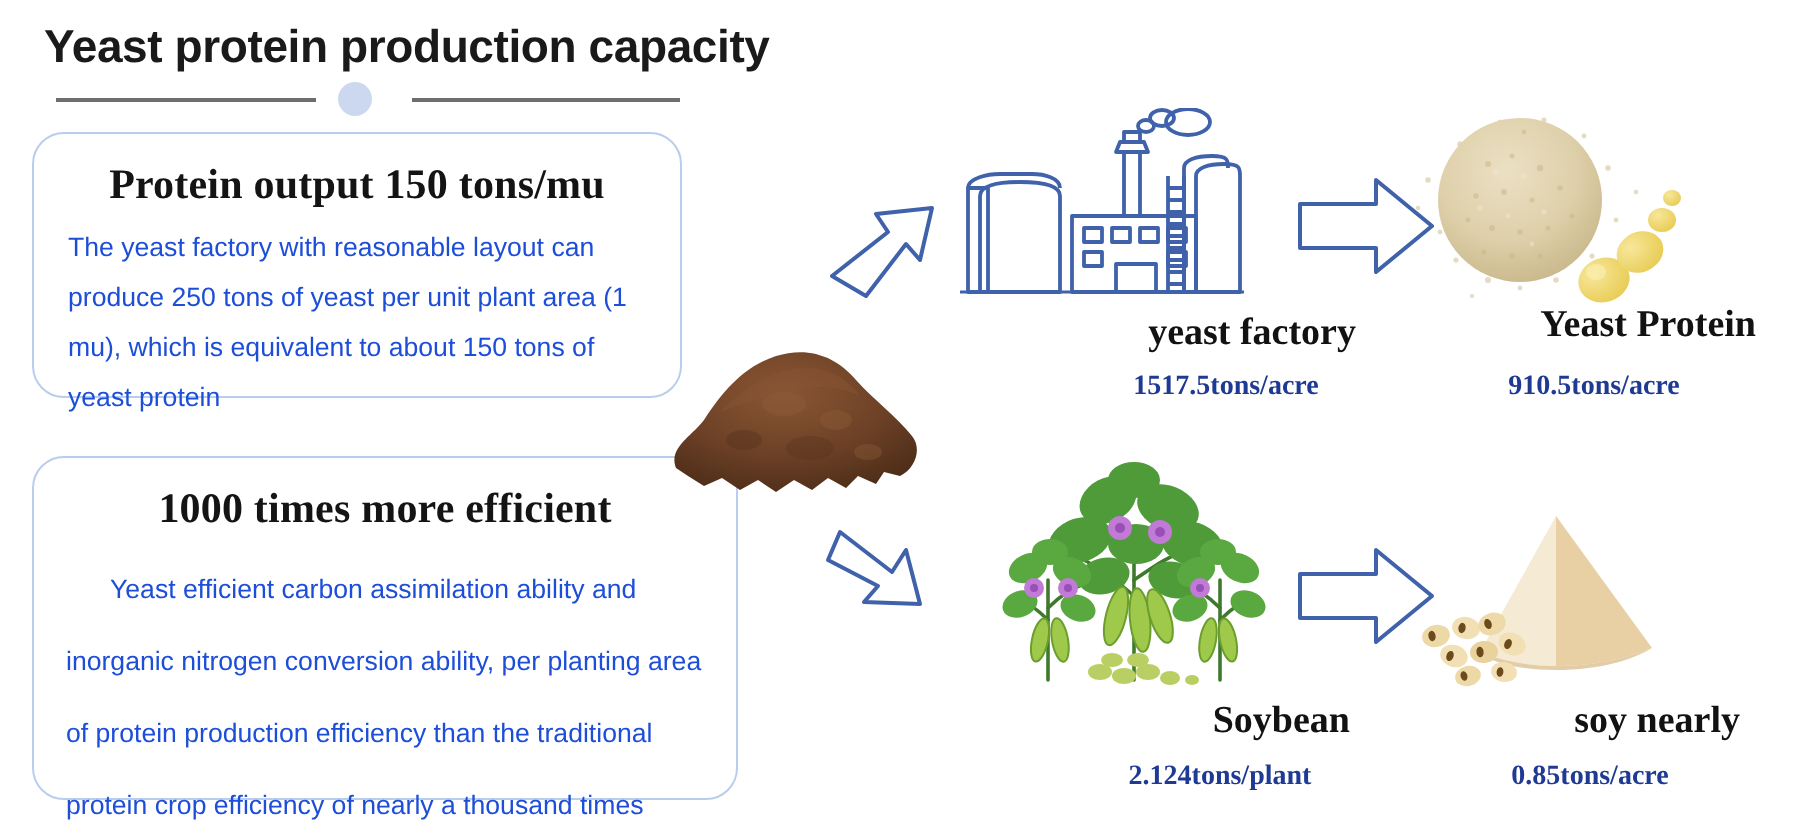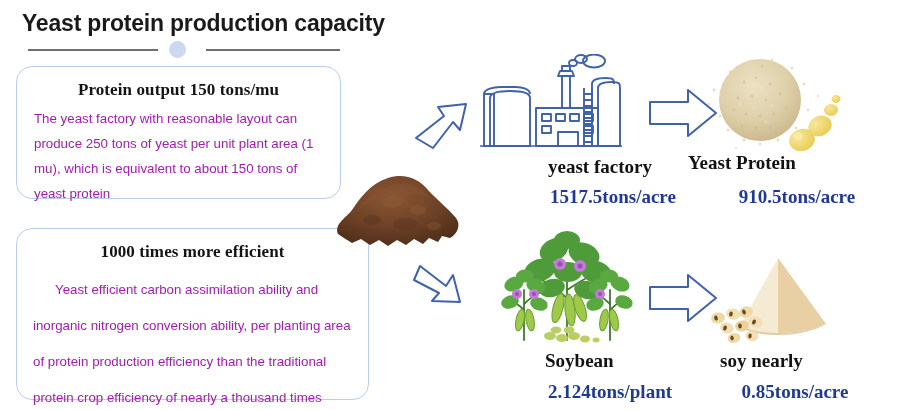--- a/index.html
+++ b/index.html
@@ -60,66 +60,66 @@
     border-radius: 16px;
     background: #ffffff;
   }
   #card-output   { left: 16px; top: 66px;  width: 325px; height: 133px; }
   #card-efficiency { left: 16px; top: 228px; width: 353px; height: 172px; }
 
   .card-heading {
     text-align: center;
     font-family: "Liberation Serif", serif;
     font-weight: bold;
-    font-size: 17px;
+    font-size: 21px;
     color: #141414;
     margin-top: 13px;
     letter-spacing: 0.1px;
   }
   .card-body {
     font-family: "Liberation Sans", sans-serif;
     font-size: 13.3px;
     line-height: 25px;
-    color: #a21caf;
+    color: #1d4ed8;
     padding: 0 17px;
     margin-top: 6px;
   }
   #card-efficiency .card-body {
     text-indent: 22px;
     margin-top: 10px;
     line-height: 36px;
     padding: 0 16px;
   }
 
   
   .node-label {
     position: absolute;
     font-family: "Liberation Serif", serif;
     font-weight: bold;
     font-size: 19px;
     color: #121212;
     white-space: nowrap;
-    text-align: left;
+    text-align: right;
   }
   .node-value {
     position: absolute;
     font-family: "Liberation Serif", serif;
     font-weight: bold;
-    font-size: 19px;
+    font-size: 14px;
     color: #1f3a93;
     white-space: nowrap;
     text-align: center;
   }
 
   .art { position: absolute; }
 
   
   #label-yeast-factory { left: 548px; top: 156px; width: 130px; }
   #value-yeast-factory { left: 548px; top: 186px; width: 130px; }
-  #label-yeast-protein { left: 688px; top: 152px; width: 150px; }
+  #label-yeast-protein { left: 728px; top: 152px; width: 150px; }
   #value-yeast-protein { left: 722px; top: 186px; width: 150px; }
   #label-soybean       { left: 545px; top: 350px; width: 130px; }
   #value-soybean       { left: 545px; top: 381px; width: 130px; }
   #label-soy-protein   { left: 720px; top: 350px; width: 150px; }
   #value-soy-protein   { left: 720px; top: 381px; width: 150px; }
 </style>
 </head>
 <body>
 
 <div id="page-title">Yeast protein production capacity</div>

